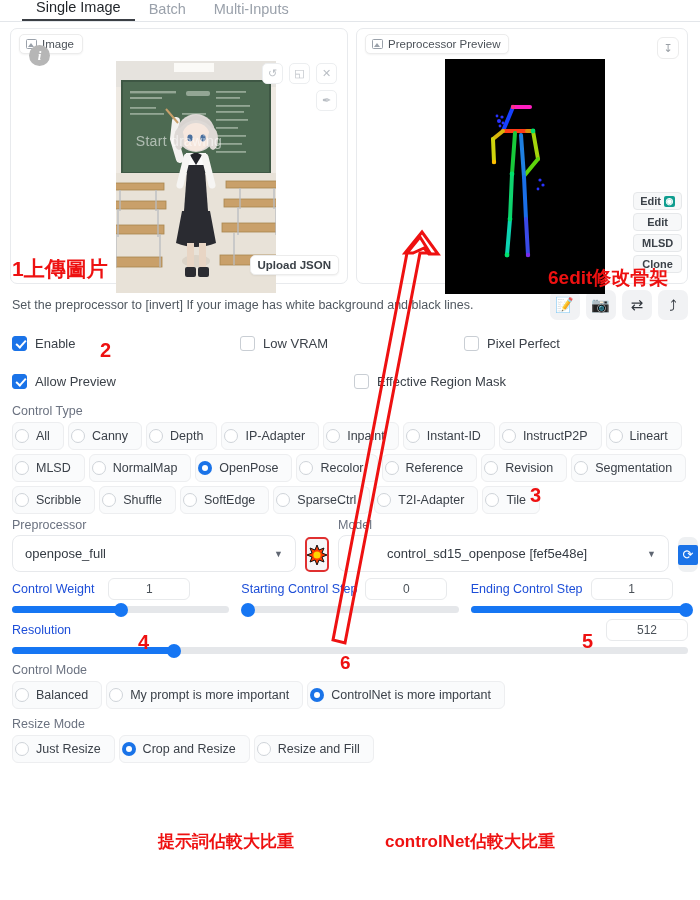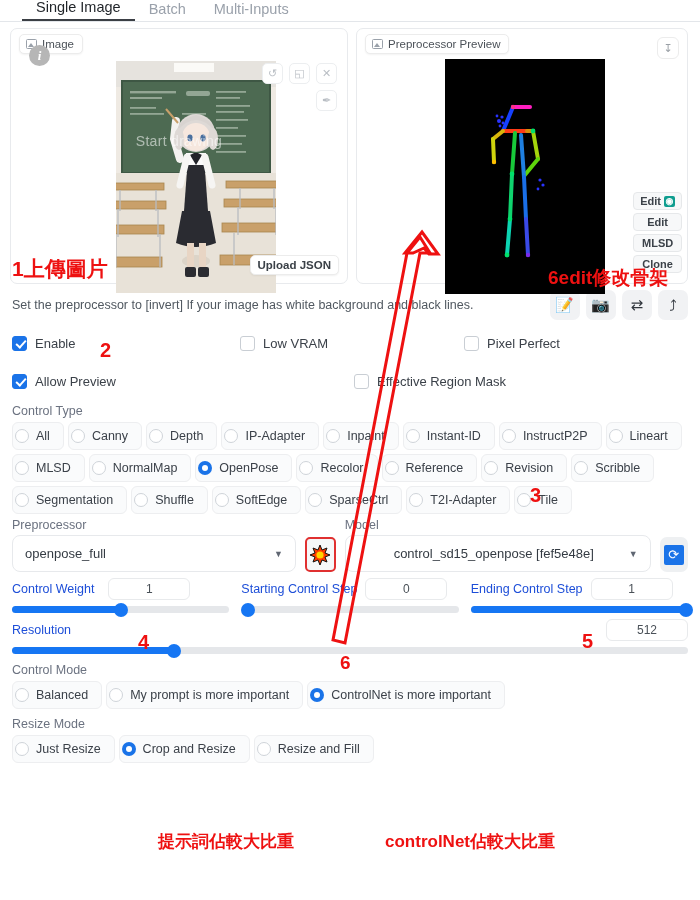--- a/index.html
+++ b/index.html
@@ -103,21 +103,21 @@
   
   .dd-wrap { padding:0 12px; display:flex; align-items:flex-end; gap:9px; }
   .dd-col { display:flex; flex-direction:column;justify-content:flex-end; }
   .dd-label { font-size:12.5px; color:#6b7280; margin-bottom:3px; }
   .dd {
     border:1px solid #e7e9ec; border-radius:8px; background:#fff; height:37px;
     display:flex; align-items:center; padding:0 12px; font-size:13px; color:#343b43; cursor:pointer; position:relative;
   }
   .dd .caret { margin-left:auto; color:#5f6672; font-size:9px; }
   .dd-pre { width:284px; }
-  .dd-model { width:306px;padding-left:48px; }
+  .dd-model { width:331px;padding-left:48px; }
   .run-btn {
     width:35px; height:35px; border:2px solid #e03030; border-radius:5px; background:#f6f7f8;
     display:flex; align-items:center; justify-content:center; font-size:16px; cursor:pointer;
   }
   .refresh-btn { width:33px; height:35px; border-radius:7px; background:#eef0f2; display:flex; align-items:center; justify-content:center; cursor:pointer;}
   .refresh-inner { width:20px;height:20px;background:#1a73e8;border-radius:2px;color:#fff;font-size:13px;display:flex;align-items:center;justify-content:center;}
 
   
   .slider-block { padding:6px 12px 0 12px; }
   .sl-head { display:flex; align-items:center; }
@@ -392,25 +392,25 @@
     <div class="pill">
       <span class="radio"></span>
       <span>Reference</span>
     </div>
     <div class="pill">
       <span class="radio"></span>
       <span>Revision</span>
     </div>
     <div class="pill">
       <span class="radio"></span>
+      <span>Segmentation</span>
+    </div>
+    <div class="pill">
+      <span class="radio"></span>
       <span>Scribble</span>
-    </div>
-    <div class="pill">
-      <span class="radio"></span>
-      <span>Segmentation</span>
     </div>
     <div class="pill">
       <span class="radio"></span>
       <span>Shuffle</span>
     </div>
     <div class="pill">
       <span class="radio"></span>
       <span>SoftEdge</span>
     </div>
     <div class="pill">

